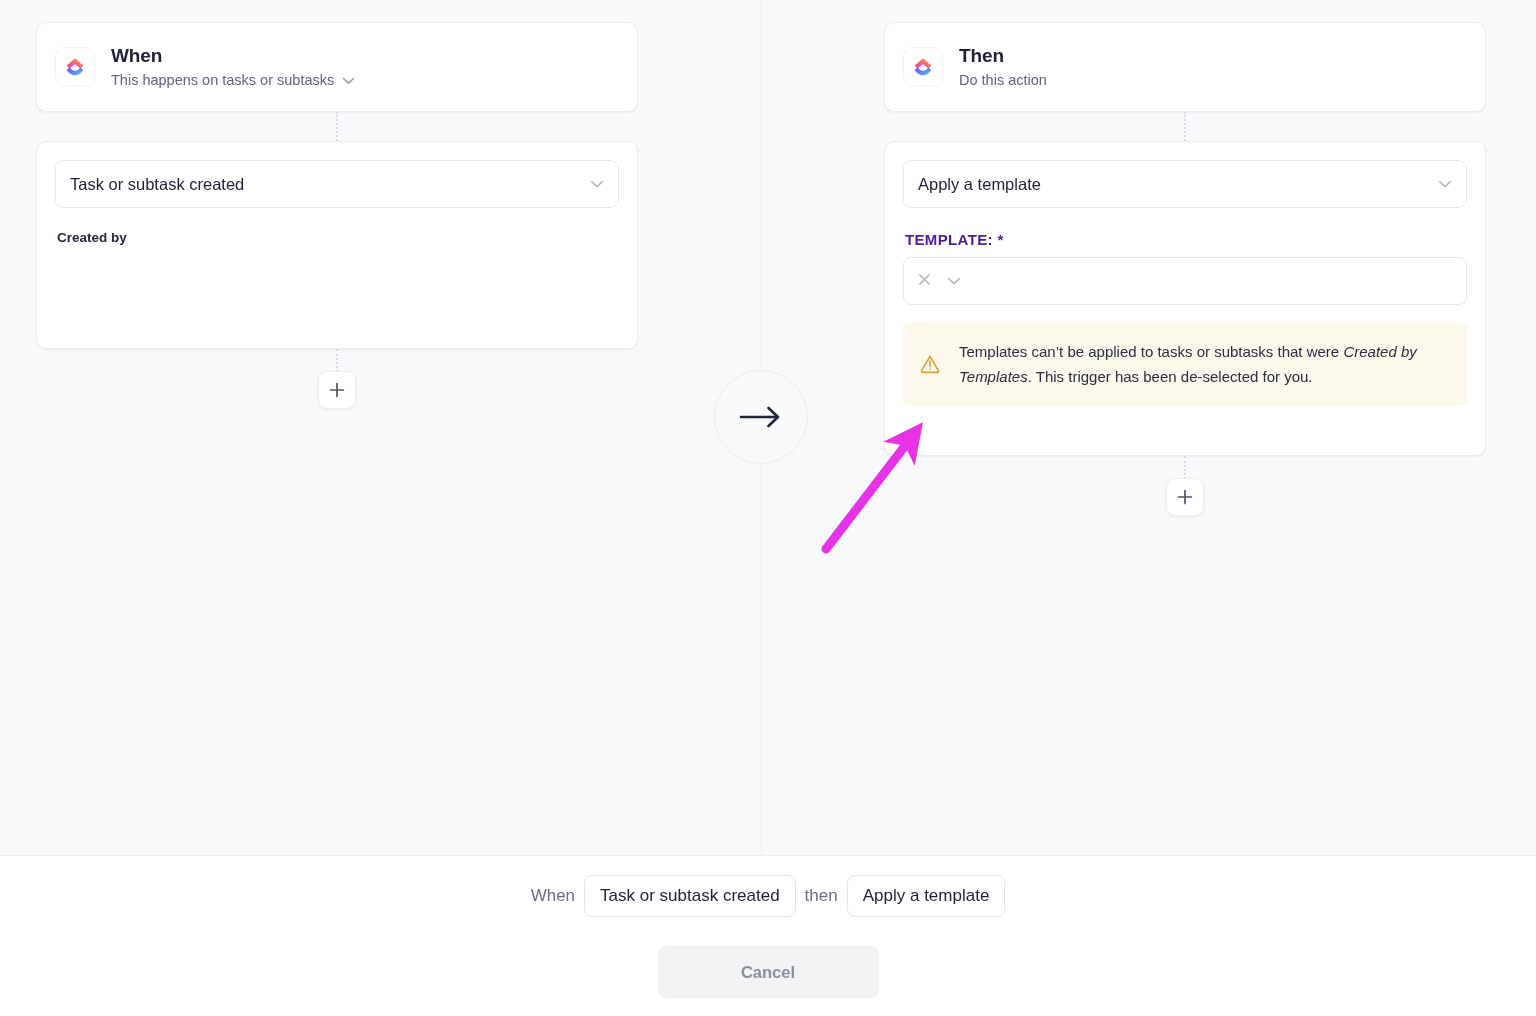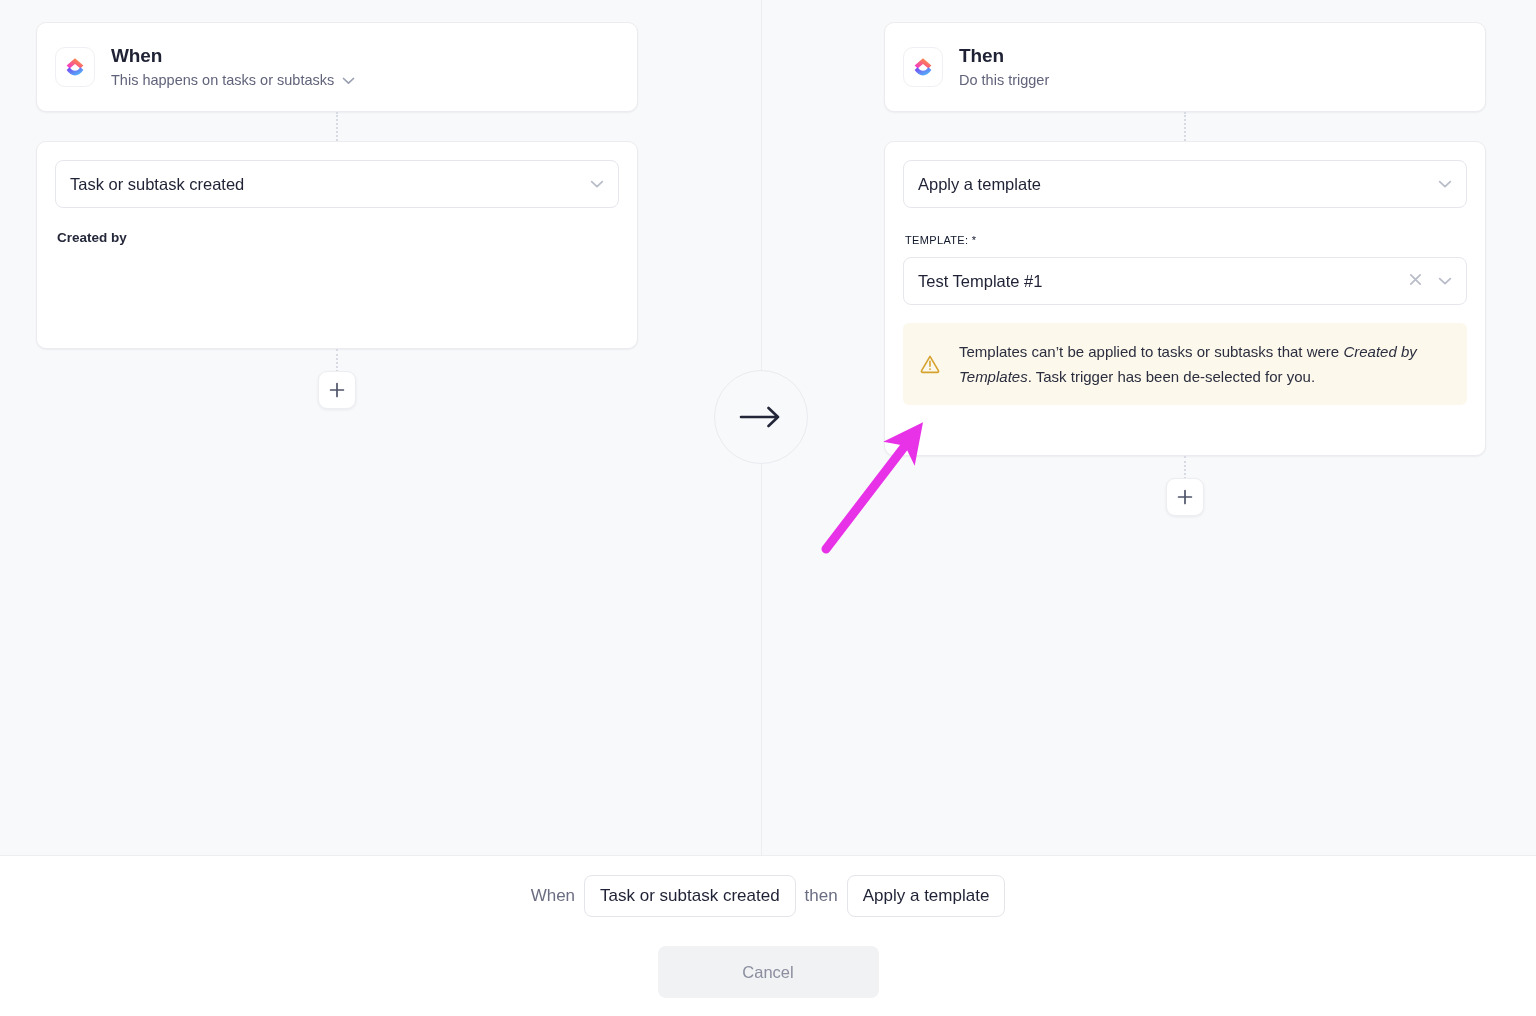--- a/index.html
+++ b/index.html
@@ -134,24 +134,24 @@
   .select-icons { display: flex; align-items: center; gap: 16px; flex: none; }
 
   .field-label {
     font-size: 13.5px;
     color: #25283a;
     margin: 22px 0 9px 2px;
     line-height: 16px;
     font-weight: bold;
   }
   .field-label.caps {
-    font-size: 11px;
-    font-weight: 400;
+    font-size: 15px;
+    font-weight: 700;
     letter-spacing: 0.35px;
-    color: #0f172a;
+    color: #4c1d95;
     margin: 24px 0 9px 2px;
   }
 
   
   .warning {
     margin-top: 18px;
     background: #fdf8ec;
     border-radius: 6px;
     padding: 16px 18px 16px 16px;
     display: flex;
@@ -238,21 +238,21 @@
     display: flex;
     align-items: center;
     justify-content: center;
     gap: 19px;
   }
   .btn {
     height: 52px;
     border-radius: 8px;
     border: none;
     font-size: 16.5px;
-    font-weight: 400;
+    font-weight: 700;
     cursor: pointer;
     font-family: inherit;
     display: flex;
     align-items: center;
     justify-content: center;
   }
   .btn-cancel {
     width: 221px;
     background: #f1f2f4;
     color: #8b8e9e;
@@ -348,21 +348,21 @@
                 <stop offset="100%" stop-color="#49ccf9"></stop>
               </linearGradient>
             </defs>
             <path d="M3.6 10.4 L12 3.3 L20.4 10.4 L17.4 13.4 L12 8.9 L6.6 13.4 Z" fill="url(#gu2)"></path>
             <path d="M3.6 15.0 L6.6 12.2 C8.2 14.6 10.0 15.8 12 15.8 C14.0 15.8 15.8 14.6 17.4 12.2 L20.4 15.0 C18.0 18.6 15.2 20.4 12 20.4 C8.8 20.4 6.0 18.6 3.6 15.0 Z" fill="url(#gd2)"></path>
           </svg>
         </div>
         <div class="header-text">
           <div class="header-title">Then</div>
           <div class="header-sub">
-            <span>Do this trigger</span>
+            <span>Do this action</span>
           </div>
         </div>
       </div>
 
       <div class="connector" style="left:300px; top:112px; height:29px;"></div>
 
       <div class="body-card then-body">
         <div class="select">
           <span class="select-value">Apply a template</span>
           <span class="select-icons">
@@ -370,21 +370,20 @@
               <svg width="14" height="9" viewBox="0 0 14 9">
                   <path d="M1.7 1.7 L7 6.6 L12.3 1.7" fill="none" stroke="#b9bdca" stroke-width="1.8" stroke-linecap="round" stroke-linejoin="round"></path>
                 </svg>
             </span>
           </span>
         </div>
 
         <div class="field-label caps">TEMPLATE: *</div>
 
         <div class="select">
-          <span class="select-value">Test Template #1</span>
           <span class="select-icons">
             <span>
               <svg width="13" height="13" viewBox="0 0 13 13">
                   <path d="M1.8 1.8 L11.2 11.2 M11.2 1.8 L1.8 11.2" stroke="#b9bdca" stroke-width="1.7" stroke-linecap="round"></path>
                 </svg>
             </span>
             <span>
               <svg width="14" height="9" viewBox="0 0 14 9">
                   <path d="M1.7 1.7 L7 6.6 L12.3 1.7" fill="none" stroke="#b9bdca" stroke-width="1.8" stroke-linecap="round" stroke-linejoin="round"></path>
                 </svg>
@@ -394,21 +393,21 @@
 
         <div class="warning">
           <span class="warning-icon">
             <svg width="22" height="22" viewBox="0 0 22 22">
               <path d="M11 3.4 L19.4 17.6 C19.9 18.5 19.3 19.4 18.4 19.4 L3.6 19.4 C2.7 19.4 2.1 18.5 2.6 17.6 Z" fill="none" stroke="#d6a22e" stroke-width="1.6" stroke-linejoin="round"></path>
               <path d="M11 8.4 V13.2" stroke="#d6a22e" stroke-width="1.6" stroke-linecap="round"></path>
               <circle cx="11" cy="16.1" r="0.95" fill="#d6a22e"></circle>
             </svg>
           </span>
           <div class="warning-text">
-            <span>Templates can’t be applied to tasks or subtasks that were </span><span class="em">Created by Templates</span><span>. Task trigger has been de-selected for you.</span>
+            <span>Templates can’t be applied to tasks or subtasks that were </span><span class="em">Created by Templates</span><span>. This trigger has been de-selected for you.</span>
           </div>
         </div>
       </div>
 
       <div class="connector" style="left:300px; top:456px; height:23px;"></div>
 
       <div class="plus-btn" style="left:282px; top:478px;">
         <svg width="16" height="16" viewBox="0 0 16 16">
             <path d="M8 1.6 V14.4 M1.6 8 H14.4" stroke="#4e5369" stroke-width="1.7" stroke-linecap="round"></path>
           </svg>

